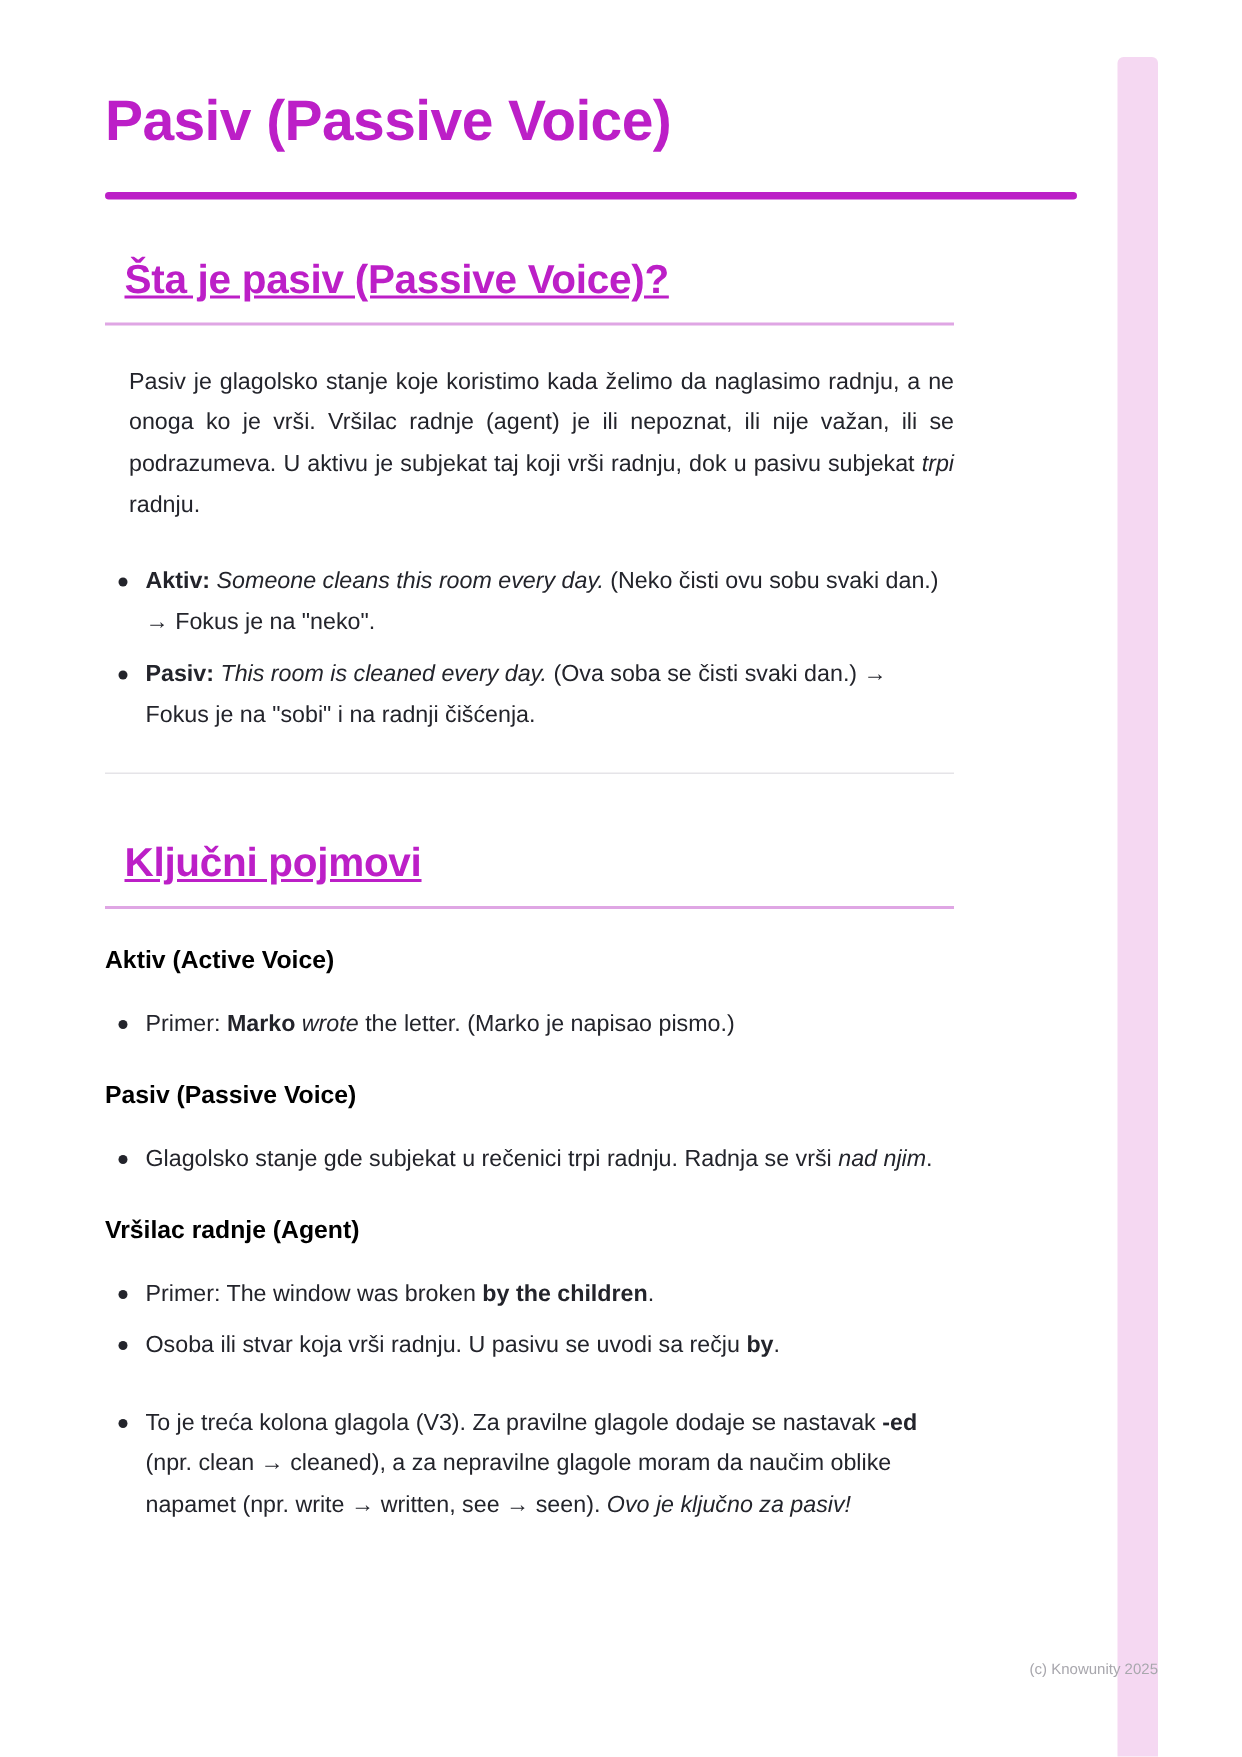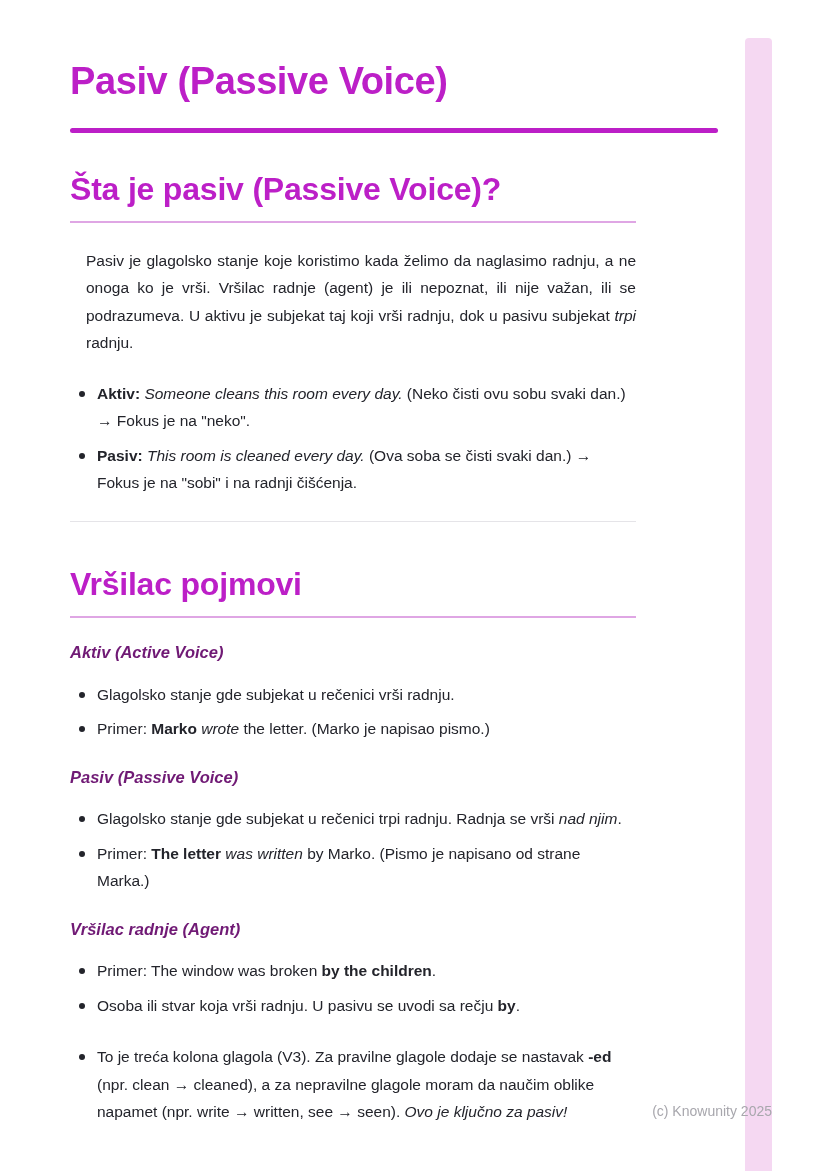--- a/index.html
+++ b/index.html
@@ -31,25 +31,26 @@
     color: var(--accent, #bc1fc7);
     margin: 0 0 25px 0;
   }
   .rule-thick {
     width: 648px; height: 5px;
     background: var(--accent, #bc1fc7);
     border-radius: 3px;
     margin: 0 0 37px 0;
   }
   h2.section-heading {
-    font-size: 32px; line-height: 1.2;
+    font-size: 27px; line-height: 1.2;
     font-weight: 700;
     letter-spacing: -0.2px;
     color: var(--accent, #bc1fc7);
-    margin: 0 0 13px 0;
+    margin: 0 0 13px 13px;
+    text-decoration: underline;
   }
   .rule-thin {
     width: 100%; height: 2px;
     background: var(--rule-light, #dfa6e4);
     margin: 0 0 24px 0;
   }
   p.body-text {
     font-size: 15.5px; line-height: 27.5px;
     text-align: justify;
     margin: 0 0 23px 16px;
@@ -75,28 +76,27 @@
   }
   hr.divider {
     border: none;
     border-top: 1px solid var(--divider, #e5e4e8);
     margin: 23px 0 0 0;
   }
   .section-gap { height: 43px; }
   h3.subheading {
     font-size: 16.5px; line-height: 1.3;
     font-weight: 700;
-    color: #701a75;
+    color: #000000;
     margin: 6px 0 17px 0;
-    font-style: italic;
   }
   .footer {
     position: absolute;
     right: 56px; bottom: 52px;
-    font-size: 14px;
+    font-size: 10px;
     color: var(--footer, #a8a7ad);
     z-index: 2;
   }
   .seg-b { font-weight: 700; }
   .seg-i { font-style: italic; }
 </style>
 </head>
 <body>
 
 <div class="page">
@@ -115,33 +115,31 @@
       <ul class="bullet-list">
         <li><span class="seg-b">Aktiv:</span><span> </span><span class="seg-i">Someone cleans this room every day.</span><span> (Neko čisti ovu sobu svaki dan.) → Fokus je na "neko".</span></li>
         <li><span class="seg-b">Pasiv:</span><span> </span><span class="seg-i">This room is cleaned every day.</span><span> (Ova soba se čisti svaki dan.) → Fokus je na "sobi" i na radnji čišćenja.</span></li>
       </ul>
     </section>
 
     <hr class="divider">
     <div class="section-gap"></div>
 
     <section>
-      <h2 class="section-heading">Vršilac pojmovi</h2>
+      <h2 class="section-heading">Ključni pojmovi</h2>
       <div class="rule-thin"></div>
 
       <h3 class="subheading">Aktiv (Active Voice)</h3>
       <ul class="bullet-list">
-        <li><span>Glagolsko stanje gde subjekat u rečenici vrši radnju.</span></li>
         <li><span>Primer: </span><span class="seg-b">Marko</span><span> </span><span class="seg-i">wrote</span><span> the letter. (Marko je napisao pismo.)</span></li>
       </ul>
 
       <h3 class="subheading">Pasiv (Passive Voice)</h3>
       <ul class="bullet-list">
         <li><span>Glagolsko stanje gde subjekat u rečenici trpi radnju. Radnja se vrši </span><span class="seg-i">nad njim</span><span>.</span></li>
-        <li><span>Primer: </span><span class="seg-b">The letter</span><span> </span><span class="seg-i">was written</span><span> by Marko. (Pismo je napisano od strane Marka.)</span></li>
       </ul>
 
       <h3 class="subheading">Vršilac radnje (Agent)</h3>
       <ul class="bullet-list">
         <li><span>Primer: The window was broken </span><span class="seg-b">by the children</span><span>.</span></li>
         <li><span>Osoba ili stvar koja vrši radnju. U pasivu se uvodi sa rečju </span><span class="seg-b">by</span><span>.</span></li>
       </ul>
 
       <ul class="bullet-list">
         <li><span>To je treća kolona glagola (V3). Za pravilne glagole dodaje se nastavak </span><span class="seg-b">-ed</span><span> (npr. clean → cleaned), a za nepravilne glagole moram da naučim oblike napamet (npr. write → written, see → seen). </span><span class="seg-i">Ovo je ključno za pasiv!</span></li>

